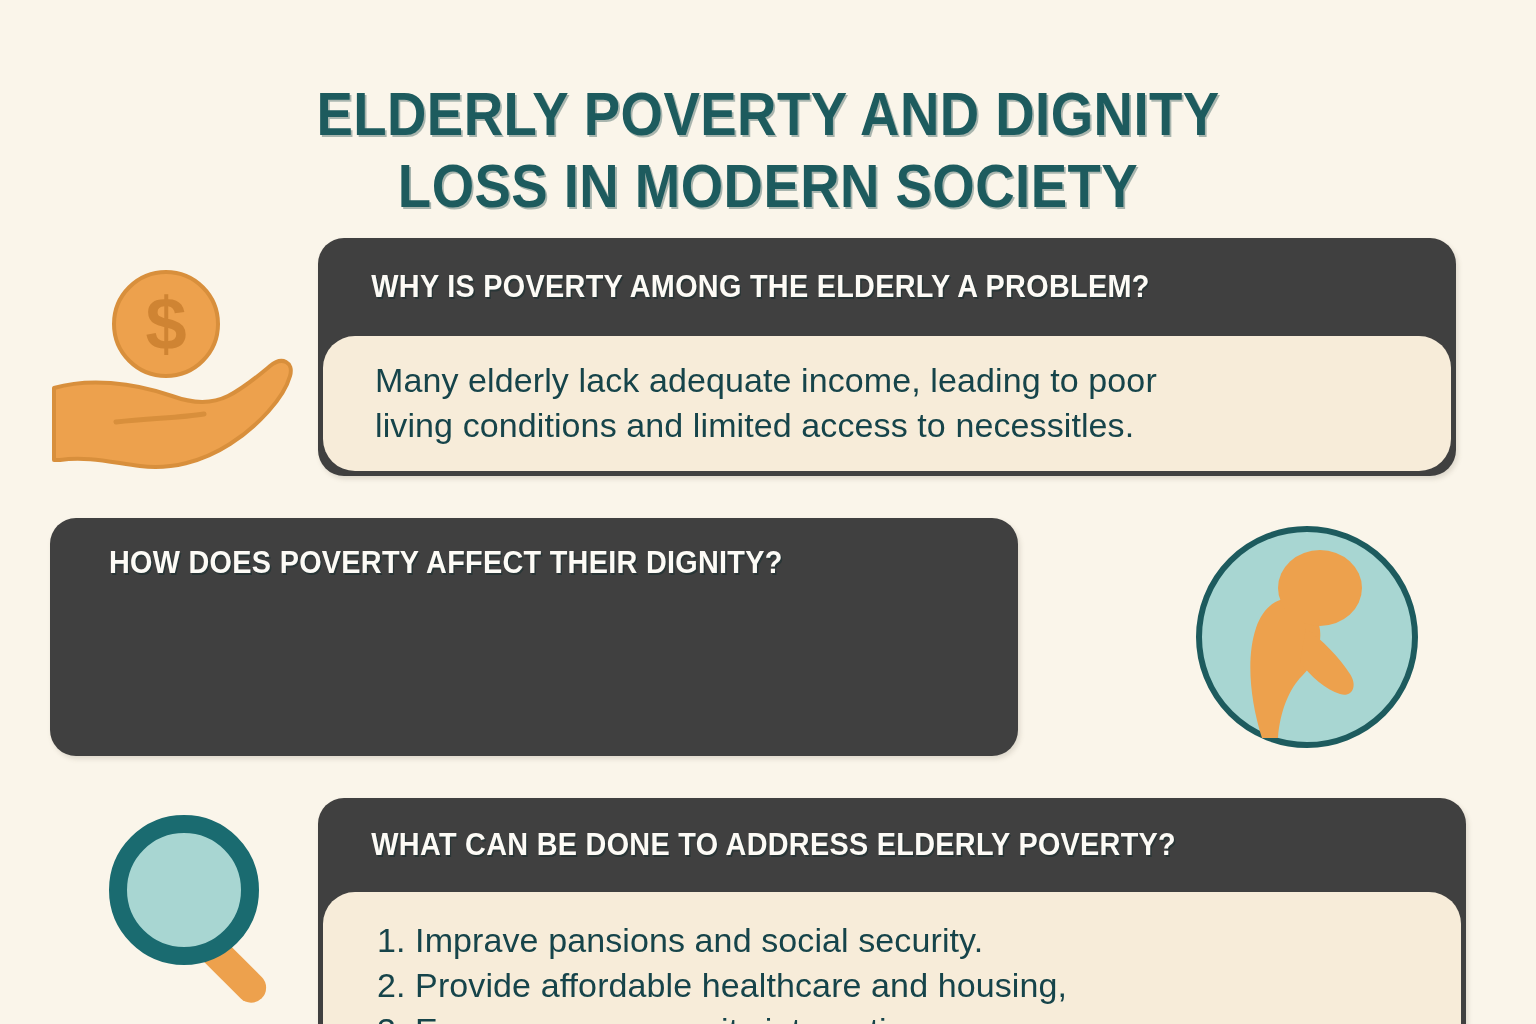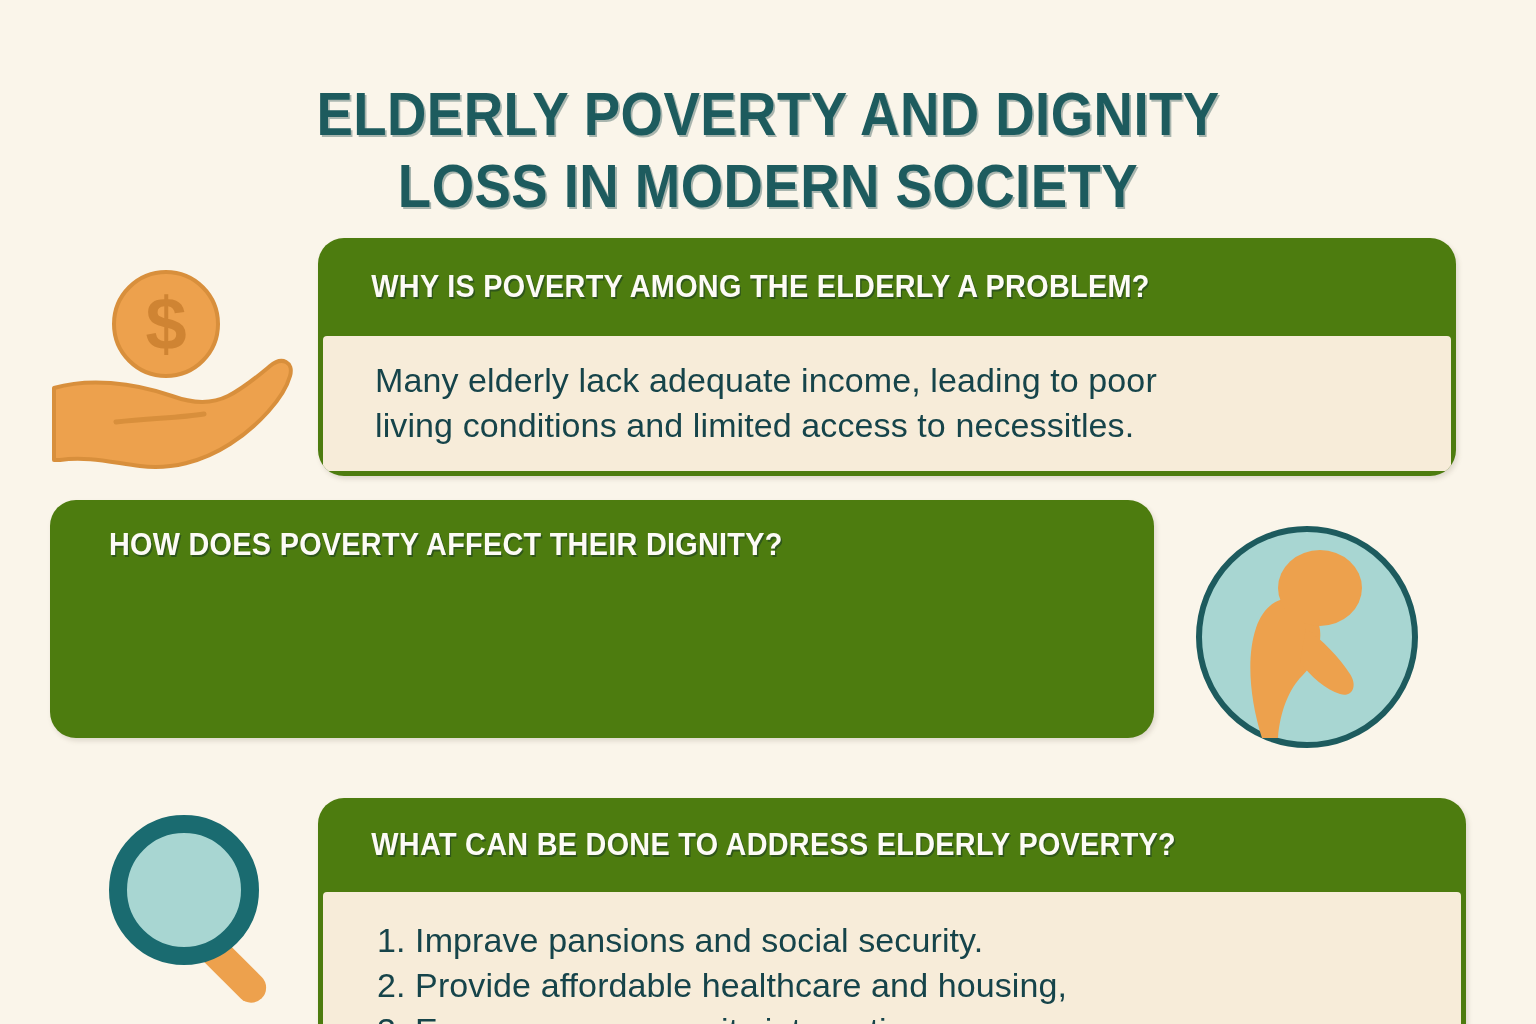--- a/index.html
+++ b/index.html
@@ -33,56 +33,56 @@
     transform-origin: 50% 0;
     text-shadow: 2px 2px 0 rgba(18,62,64,0.35);
     white-space: pre-line;
   }
 
   
   .card {
     position: absolute;
     box-sizing: border-box;
     border-radius: 26px;
-    background: #4d7c0f;
+    background: #404040;
     box-shadow: 2px 3px 5px rgba(100,90,70,0.18);
     overflow: hidden;
     padding: 5px;
     padding-top: 0;
   }
   .card-header {
     box-sizing: border-box;
     color: #fdfbf6;
     font-weight: bold;
     font-size: 31px;
     letter-spacing: 0.3px;
     text-transform: uppercase;
     transform: scaleX(0.93);
     transform-origin: 0 50%;
     text-shadow: 1.5px 1.5px 0 rgba(10,40,42,0.45);
     white-space: nowrap;
   }
   .card-body {
     box-sizing: border-box;
     background: #f7ecd9;
-    border-radius: 4px;
+    border-radius: 32px;
     color: #16444a;
     font-size: 34px;
     line-height: 1.32;
     white-space: pre-line;
     letter-spacing: 0.1px;
   }
 
   
   #card-1 { left: 318px; top: 238px; width: 1138px; height: 238px; }
   #card-1 .card-header { height: 98px; line-height: 98px; padding-left: 52px; }
   #card-1 .card-body   { height: 135px; padding: 22px 40px 0 52px; }
 
   
-  #card-2 { left: 50px; top: 500px; width: 1104px; height: 238px; }
+  #card-2 { left: 50px; top: 518px; width: 968px; height: 238px; }
   #card-2 .card-header { height: 90px; line-height: 90px; padding-left: 58px; }
   #card-2 .card-body   { height: 143px; padding: 22px 34px 0 48px; }
 
   
   #card-3 { left: 318px; top: 798px; width: 1148px; height: 300px; }
   #card-3 .card-header { height: 94px; line-height: 94px; padding-left: 52px; }
   #card-3 .card-body   { height: 201px; padding: 26px 40px 0 54px; }
 
   
   .icon-wrap { position: absolute; }

